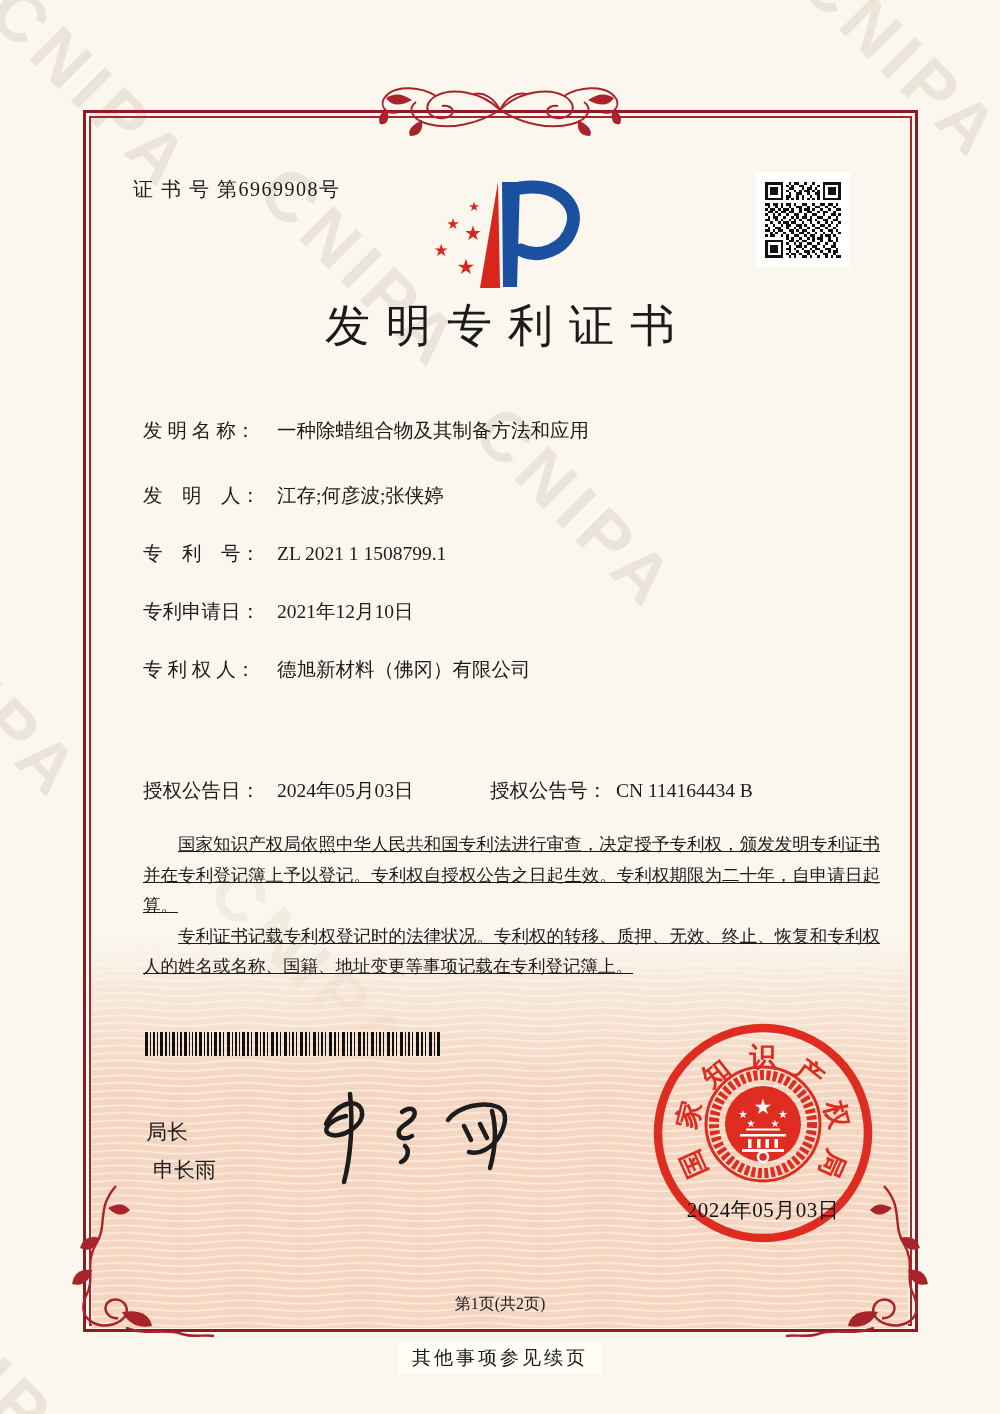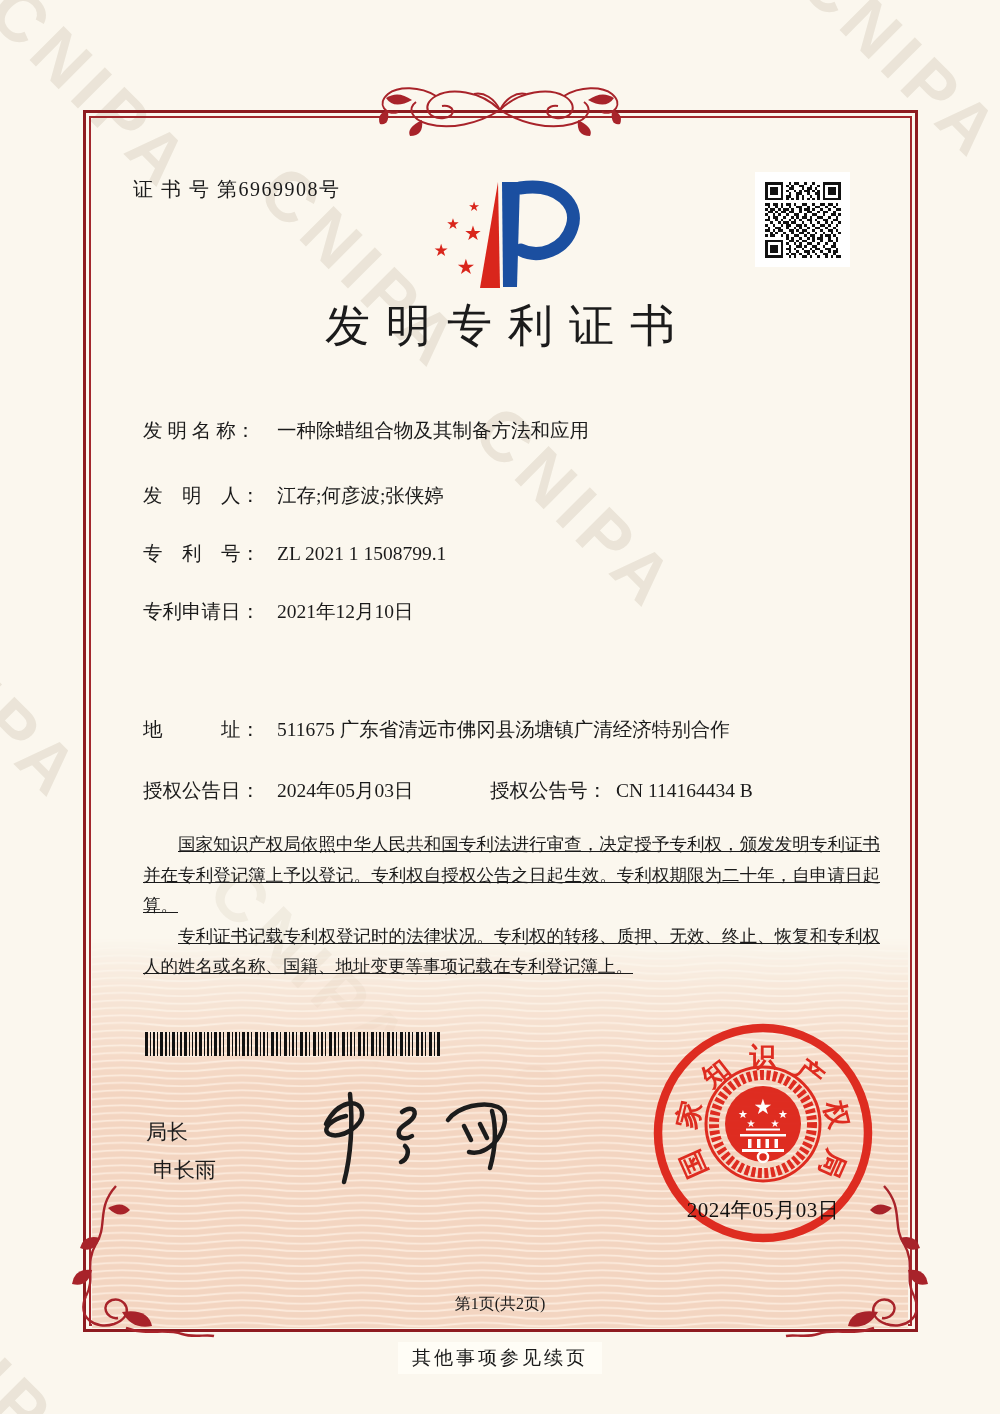--- a/index.html
+++ b/index.html
@@ -156,22 +156,22 @@
   </div>
   <div class="row" style="top:482px;">
     <span class="lbl">发　明　人：</span><span>江存;何彦波;张侠婷</span>
   </div>
   <div class="row" style="top:540px;">
     <span class="lbl">专　利　号：</span><span>ZL 2021 1 1508799.1</span>
   </div>
   <div class="row" style="top:598px;">
     <span class="lbl">专利申请日：</span><span>2021年12月10日</span>
   </div>
-  <div class="row" style="top:716px;">
-    <span class="lbl">地　　　址：</span><span>511675 广东省清远市佛冈县汤塘镇广清经济特别合作</span>
+  <div class="row" style="top:656px;">
+    <span class="lbl">专 利 权 人：</span><span>德旭新材料（佛冈）有限公司</span>
   </div>
   <div class="row" style="top:777px;">
     <span class="lbl">授权公告日：</span><span>2024年05月03日</span>
   </div>
   <div class="row" style="top:777px;left:490px;">
     <span class="lbl" style="min-width:126px;">授权公告号：</span><span>CN 114164434 B</span>
   </div>
 
   <div class="paras">
     <p>国家知识产权局依照中华人民共和国专利法进行审查，决定授予专利权，颁发发明专利证书并在专利登记簿上予以登记。专利权自授权公告之日起生效。专利权期限为二十年，自申请日起算。</p>

